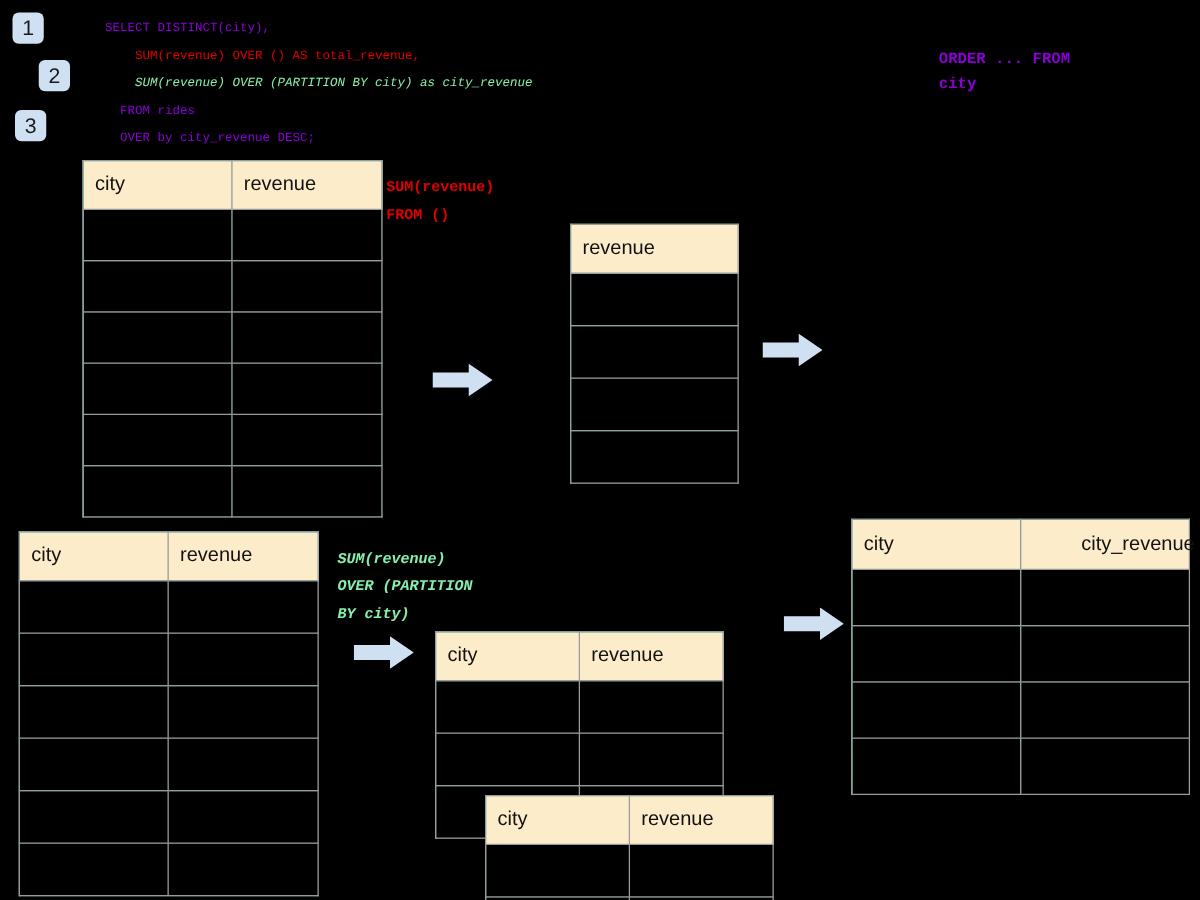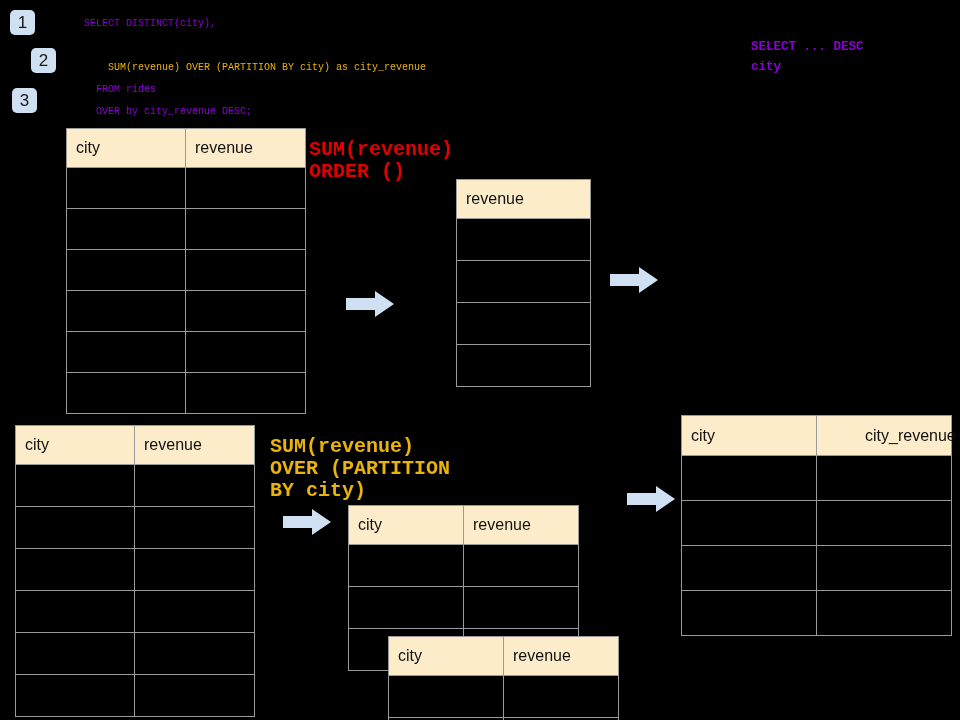--- a/index.html
+++ b/index.html
@@ -34,27 +34,27 @@
   .code {
     position: absolute;
     font-family: "Liberation Mono", monospace;
     font-size: 10px;
     line-height: 22px;
     white-space: pre;
     letter-spacing: 0px;
   }
   .c-purple { color: #8b00d7; }
   .c-red    { color: #e00000; }
-  .c-green  { color: #eab308; }
+  .c-green  { color: #86efac; font-style: italic; }
 
   
   .label {
     position: absolute;
     font-family: "Liberation Mono", monospace;
-    font-size: 20px;
+    font-size: 12px;
     line-height: 22px;
     white-space: pre;
     font-weight: bold;
   }
   .label.small {
     font-size: 12.5px;
     line-height: 19px;
     font-weight: bold;
   }
 
@@ -89,29 +89,30 @@
 </head>
 <body>
 
 <div id="canvas">
 
   <div class="badge" style="left:10px; top:10px;">1</div>
   <div class="badge" style="left:31px; top:48px;">2</div>
   <div class="badge" style="left:12px; top:88px;">3</div>
 
   <div class="code c-purple" style="left:84px; top:13px;">SELECT DISTINCT(city),</div>
+  <div class="code c-red" style="left:84px; top:35px;">    SUM(revenue) OVER () AS total_revenue,</div>
   <div class="code c-green" style="left:84px; top:57px;">    SUM(revenue) OVER (PARTITION BY city) as city_revenue</div>
   <div class="code c-purple" style="left:84px; top:79px;">  FROM rides</div>
   <div class="code c-purple" style="left:84px; top:101px;">  OVER by city_revenue DESC;</div>
 
-  <div class="label small c-purple" style="left:751px; top:38px;">SELECT ... DESC</div>
+  <div class="label small c-purple" style="left:751px; top:38px;">ORDER ... FROM</div>
   <div class="label small c-purple" style="left:751px; top:58px;">city</div>
 
   <div class="label c-red" style="left:309px; top:139px;">SUM(revenue)</div>
-  <div class="label c-red" style="left:309px; top:161px;">ORDER ()</div>
+  <div class="label c-red" style="left:309px; top:161px;">FROM ()</div>
 
   <div class="label c-green" style="left:270px; top:436px;">SUM(revenue)</div>
   <div class="label c-green" style="left:270px; top:458px;">OVER (PARTITION</div>
   <div class="label c-green" style="left:270px; top:480px;">BY city)</div>
 
   <table class="tbl" style="left:66px; top:128px; width:239px;">
     <colgroup>
         <col style="width:119px">
         <col style="width:120px">
       </colgroup>

